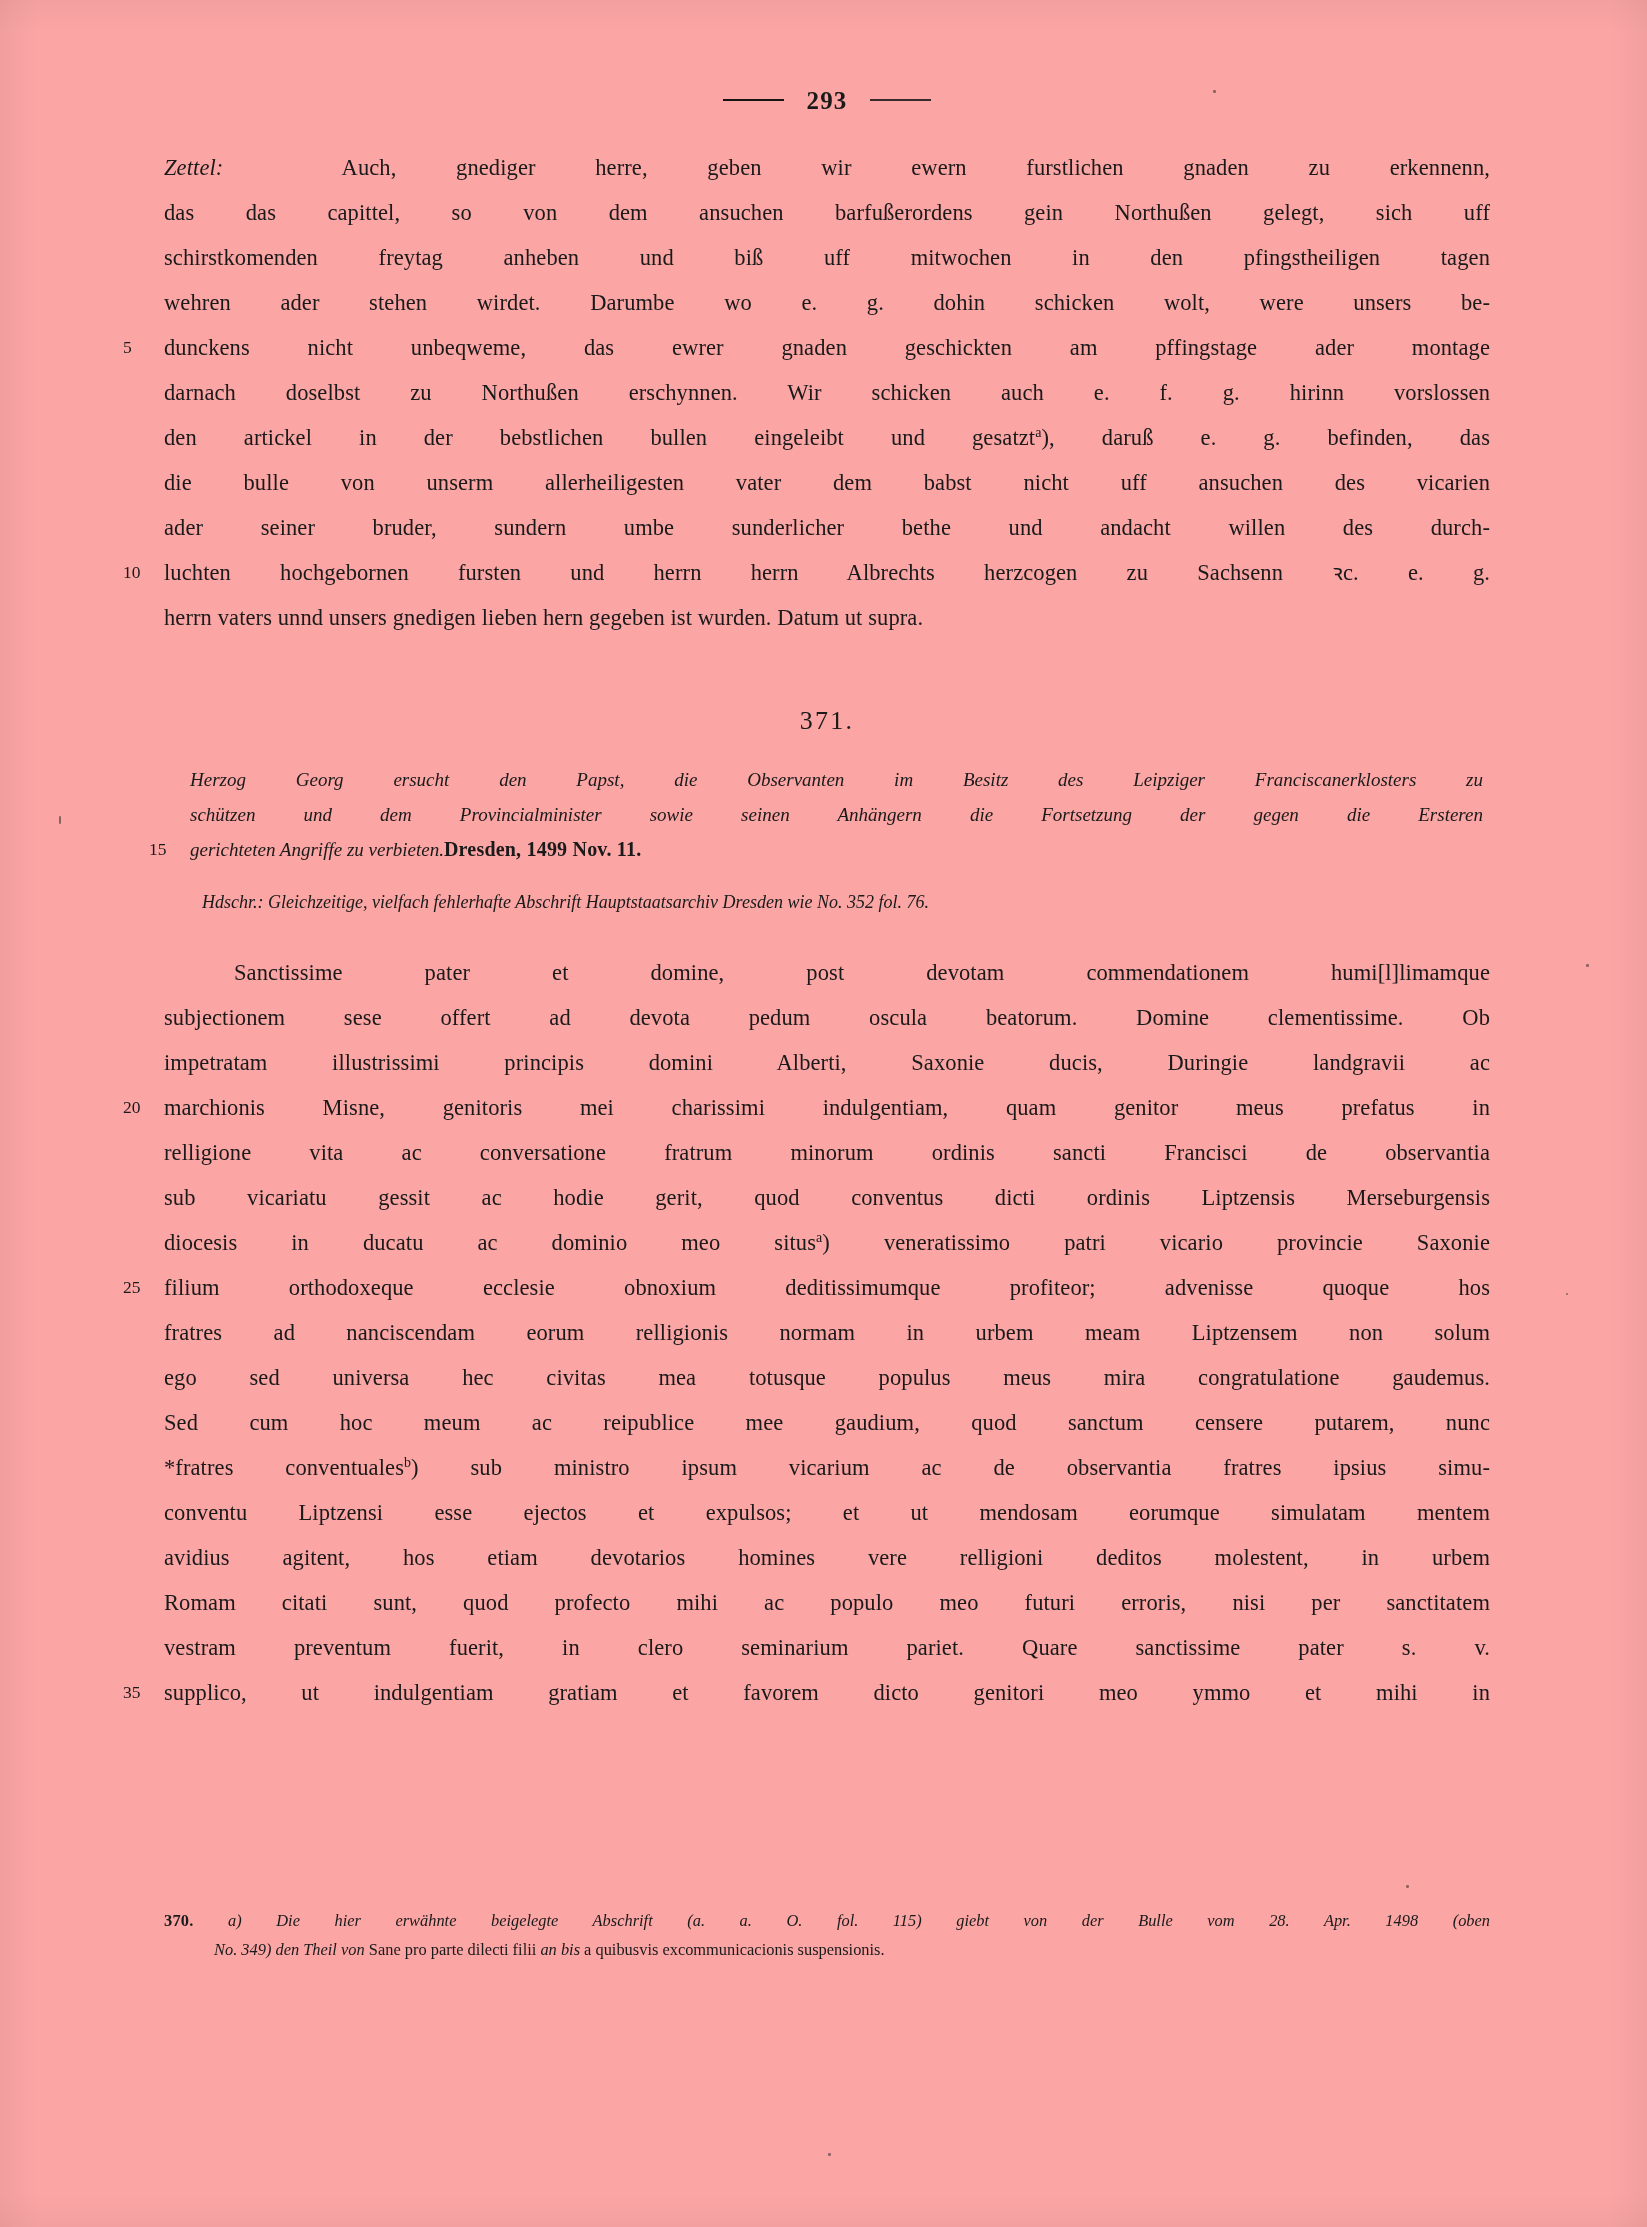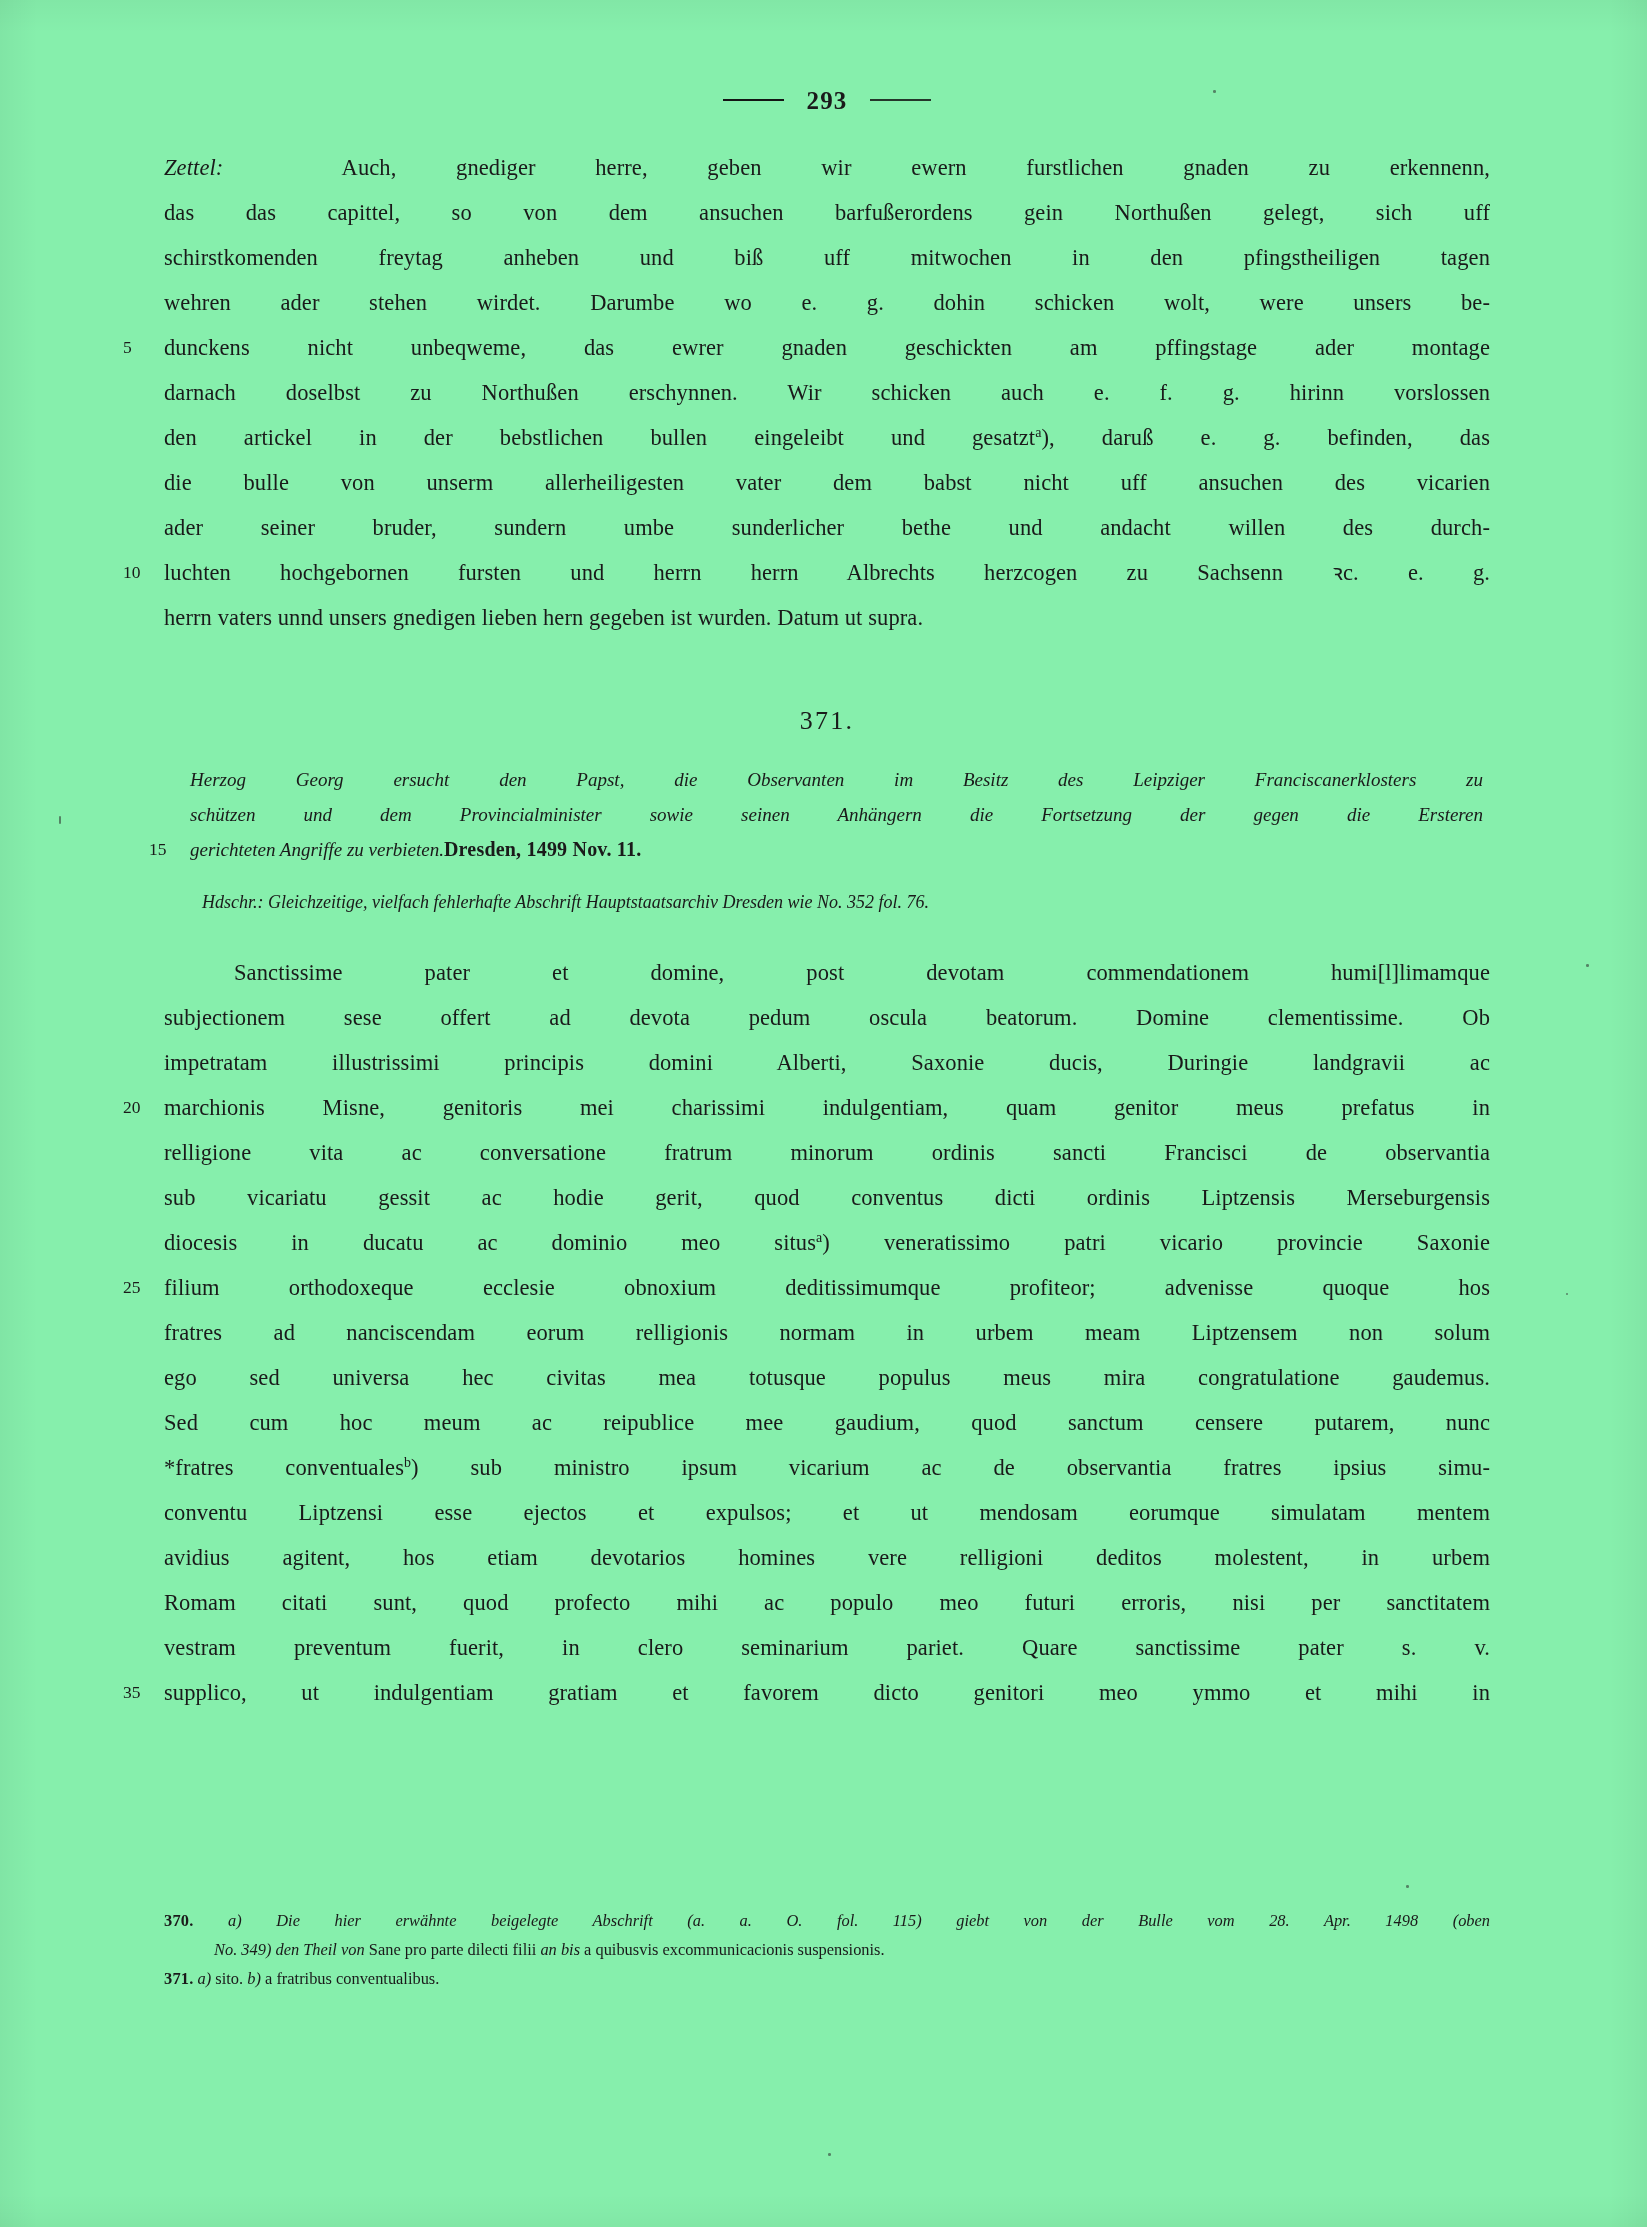--- a/index.html
+++ b/index.html
@@ -13,21 +13,21 @@
     position: relative;
     font-family: "Liberation Serif", "DejaVu Serif", serif;
     color: #1a1a1a;
     overflow: hidden;
   }
 
   
   .page {
     position: absolute;
     inset: 0;
-    background: #86efac;
+    background: #fca5a5;
   }
 
   
   .scan-edge {
     position: absolute;
     inset: 0;
     pointer-events: none;
     background:
       linear-gradient(to right, rgba(0,0,0,0.045) 0px, rgba(0,0,0,0) 38px),
       linear-gradient(to left,  rgba(0,0,0,0.040) 0px, rgba(0,0,0,0) 38px),
@@ -252,16 +252,15 @@
         <div class="tline">Romam citati sunt, quod profecto mihi ac populo meo futuri erroris, nisi per sanctitatem</div>
         <div class="tline">vestram preventum fuerit, in clero seminarium pariet.  Quare sanctissime pater s. v.</div>
         <div class="tline"><span class="ln">35</span>supplico, ut indulgentiam gratiam et favorem dicto genitori meo ymmo et mihi in</div>
       </div>
 
   </div>
 
   <div class="footnotes" id="footnote-block" style="left:164px;">
       <div class="fn j"><span class="fnum">370.</span> <span class="it">a)</span> <span class="it">Die hier erwähnte beigelegte Abschrift (a. a. O. fol. 115) giebt von der Bulle vom 28. Apr. 1498 (oben</span></div>
       <div class="fn ind"><span class="it">No. 349) den Theil von </span><span class="roman">Sane pro parte dilecti filii </span><span class="it">an bis </span><span class="roman">a quibusvis excommunicacionis suspensionis.</span></div>
-      <div class="fn"><span class="fnum">371.</span> <span class="it">a)</span> <span class="roman">sito.  </span><span class="it">b) </span><span class="roman">a fratribus conventualibus.</span></div>
     </div>
 </div>
 
 
 </body></html>

